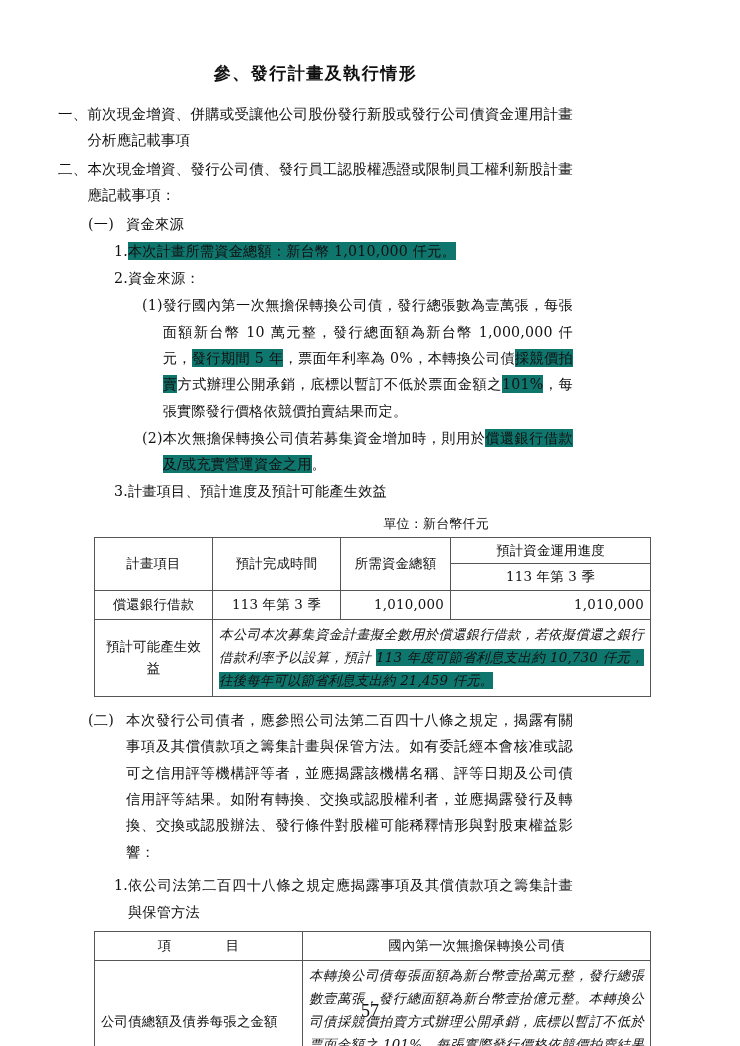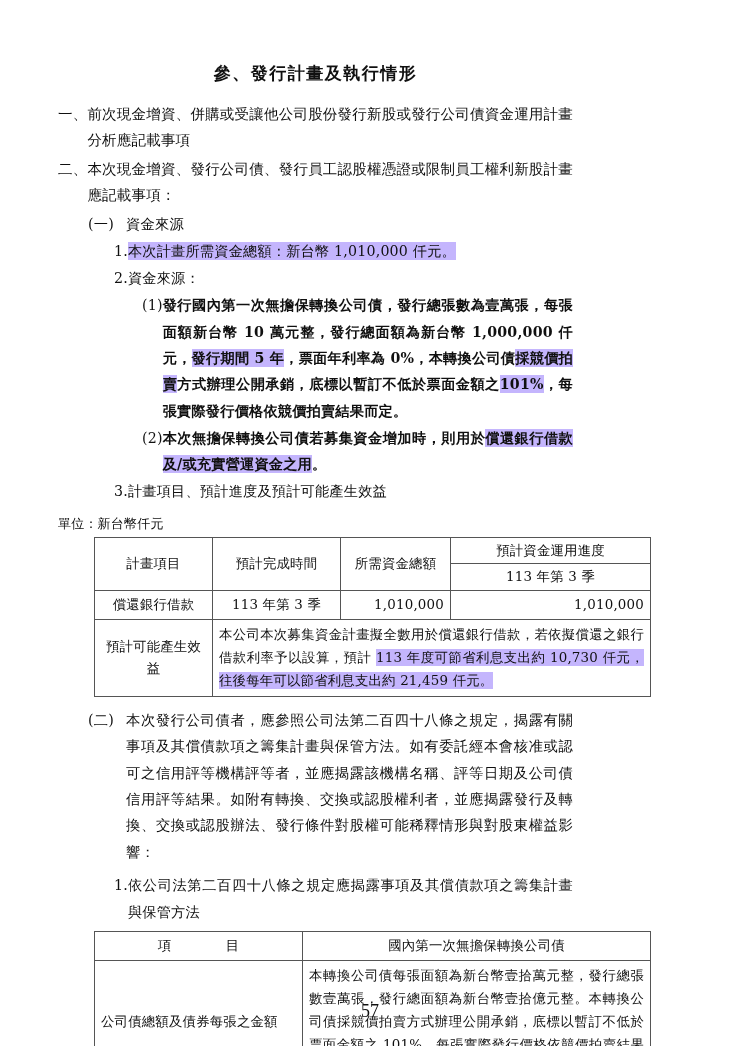--- a/index.html
+++ b/index.html
@@ -74,30 +74,31 @@
 
   .lvl4 {
     display: flex;
     font-size: 14.2px;
     line-height: 1.85;
     letter-spacing: 0.2px;
     padding-left: 84px;
     margin-bottom: 1px;
   }
   .lvl4 .marker { flex: 0 0 auto; white-space: nowrap; }
-  .lvl4 .body { flex: 1 1 auto; text-align: justify; font-weight: bold; }
+  .lvl4 .body { flex: 1 1 auto; text-align: justify; }
 
   .hl {
-    background: #c4b5fd;
+    background: #0f766e;
     padding: 1px 0;
     box-decoration-break: clone;
     -webkit-box-decoration-break: clone;
   }
 
   .unit-line {
+    text-align: right;
     font-size: 13px;
     letter-spacing: 0.2px;
     margin: 10px 0 4px 0;
     padding-right: 84px;
     font-family: Liberation Serif, serif;
   }
 
   table.doc-table {
     border-collapse: collapse;
     width: 556px;
@@ -109,21 +110,21 @@
   }
   table.doc-table td {
     border: 0.9px solid #555;
     padding: 3px 6px;
     vertical-align: middle;
     letter-spacing: 0.2px;
   }
   .tc { text-align: center; }
   .tr { text-align: right; }
   .tl { text-align: left; }
-  .tj { text-align: justify; line-height: 1.74; padding: 4px 7px; }
+  .tj { text-align: justify; line-height: 1.74; padding: 4px 7px; font-style: italic; }
 
   .t1-c1 { width: 118px; }
   .t1-c2 { width: 128px; }
   .t1-c3 { width: 110px; }
   .t1-c4 { width: 200px; }
 
   .t2-c1 { width: 208px; }
   .t2-c2 { width: 348px; }
 
   .sub-hdr-top { border-bottom: 0.9px solid #555; padding: 2px 0; }

